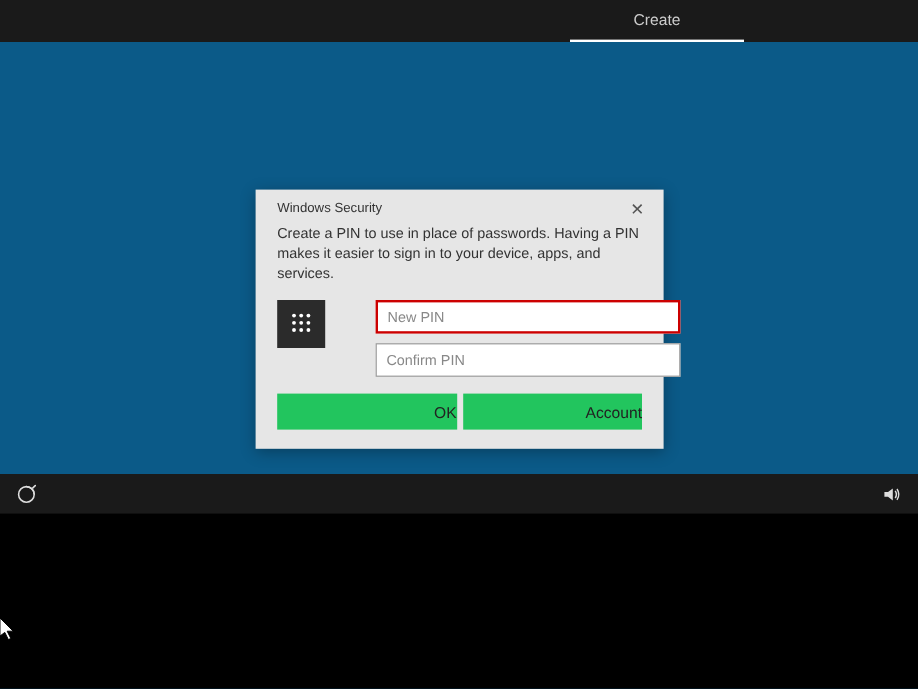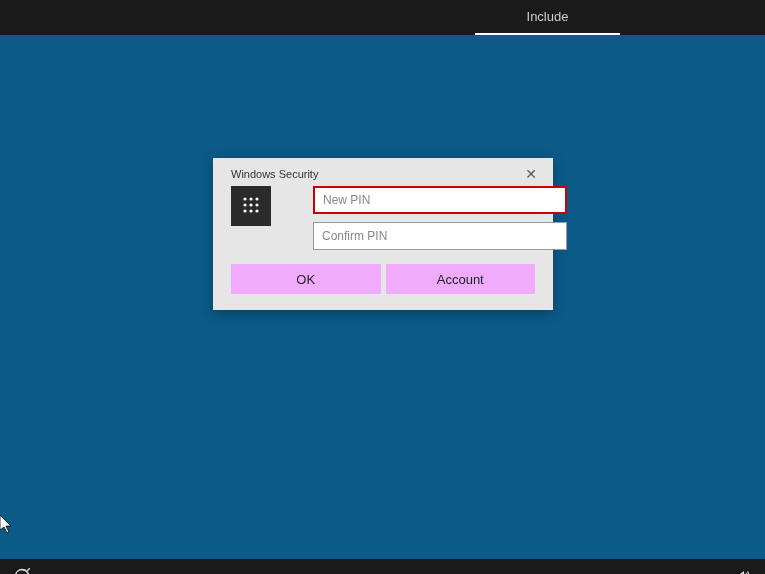--- a/index.html
+++ b/index.html
@@ -24,21 +24,21 @@
       width: 145px;
       height: 35px;
       display: flex;
       align-items: center;
       justify-content: center;
       color: #ccc;
       font-size: 13px;
       border-bottom: 2px solid #fff;
     }
     .desktop {
-      height: 524px;
+      height: 360px;
       background: #0b5a88;
       position: relative;
     }
     .dialog {
       position: absolute;
       left: 213px;
       top: 123px;
       width: 340px;
       background: #e6e6e6;
       box-shadow: 0 3px 12px rgba(0,0,0,0.3);
@@ -135,25 +135,26 @@
       font-size: 12px;
       color: #333;
     }
     .button-row {
       display: flex;
       gap: 5px;
     }
     .dlg-btn {
       flex: 1;
       height: 30px;
-      background: #f0abfc;
+      background: #22c55e;
       border: none;
       font-size: 13px;
       color: #222;
       cursor: pointer;
+      text-align: right;
     }
     .taskbar {
       height: 33px;
       background: #1a1a1a;
       display: flex;
       align-items: center;
       justify-content: space-between;
       padding: 0 14px;
     }
     .tb-left, .tb-right {
@@ -174,33 +175,34 @@
       top: 515px;
       pointer-events: none;
       z-index: 999;
     }
   </style>
 </head>
 <body>
 
 <div class="top-bar">
   <div class="tab">
-    <span>Include</span>
+    <span>Create</span>
   </div>
 </div>
 
 <div class="desktop">
   <div class="dialog">
     <div class="dialog-header">
       <span class="dialog-title-small">Windows Security</span>
       <div class="close-btn">
         <span>✕</span>
       </div>
     </div>
     <div class="dialog-body">
+      <p class="dialog-desc">Create a PIN to use in place of passwords. Having a PIN makes it easier to sign in to your device, apps, and services.</p>
       <div class="pin-row">
         <div class="pin-icon">
           <svg class="keypad-svg" width="22" height="22" viewBox="0 0 22 22">
             <circle cx="5" cy="4" r="1.6" fill="#fff"></circle>
             <circle cx="11" cy="4" r="1.6" fill="#fff"></circle>
             <circle cx="17" cy="4" r="1.6" fill="#fff"></circle>
             <circle cx="5" cy="10" r="1.6" fill="#fff"></circle>
             <circle cx="11" cy="10" r="1.6" fill="#fff"></circle>
             <circle cx="17" cy="10" r="1.6" fill="#fff"></circle>
             <circle cx="5" cy="16" r="1.6" fill="#fff"></circle>

